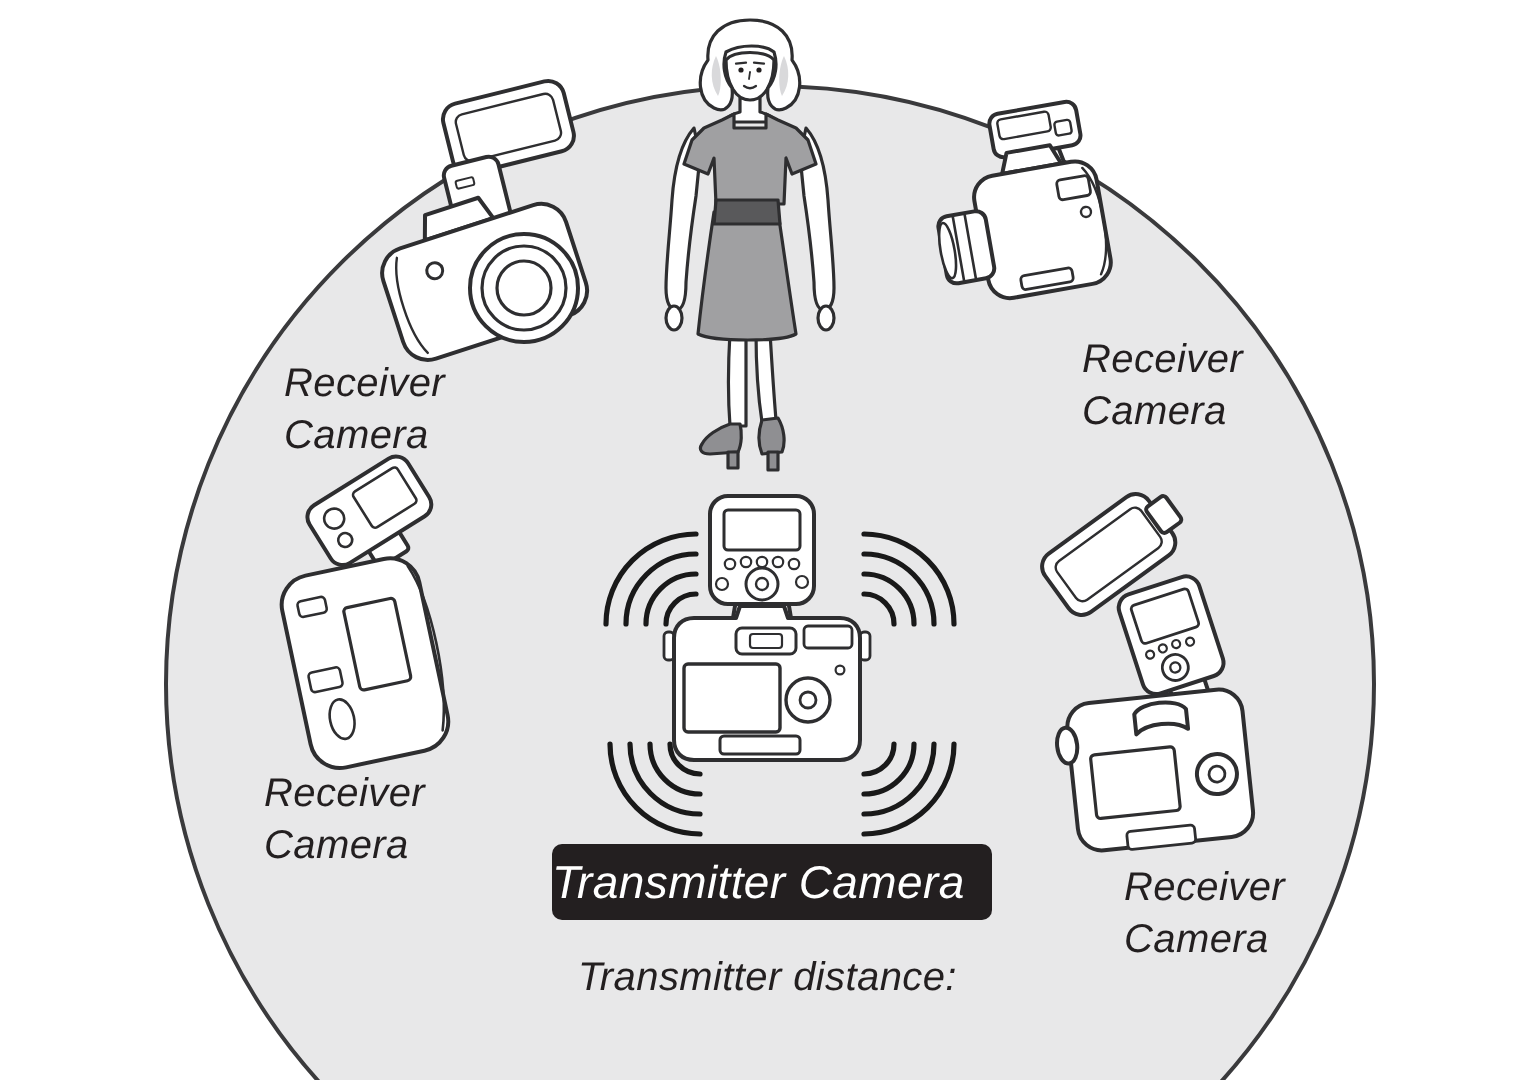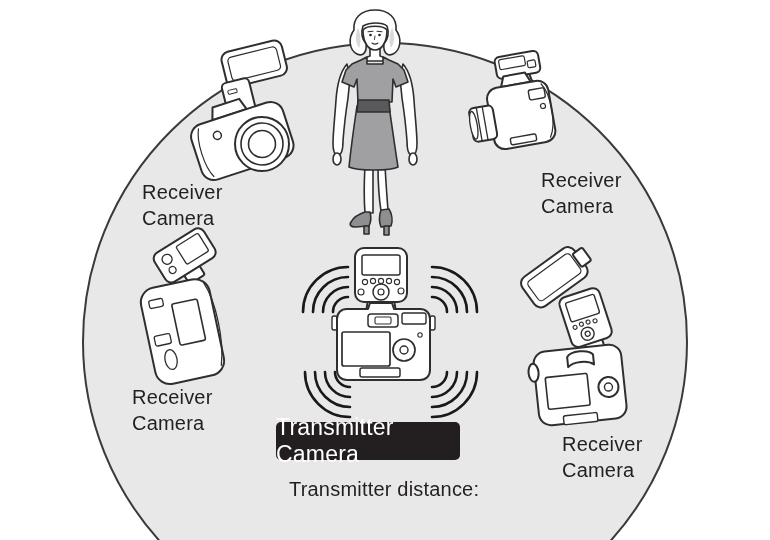--- a/index.html
+++ b/index.html
@@ -1,28 +1,28 @@
 <!DOCTYPE html>
 <html><head>
 <meta charset="utf-8">
 <style>
   html,body{margin:0;padding:0;background:#ffffff;}
   .stage{
     position:relative;width:770px;height:540px;overflow:hidden;background:#ffffff;
-    font-family:"Liberation Sans",sans-serif;color:#231f20;
+    font-family:"Liberation Sans",sans-serif;color:#231f20;font-style:italic;
   }
   .abs{position:absolute;}
   .rlabel{
     position:absolute;font-size:20px;line-height:26px;letter-spacing:0.2px;
     white-space:pre-line;color:#231f20;
   }
   .tx-box{
-    position:absolute;left:276px;top:422px;width:184px;height:38px;
+    position:absolute;left:276px;top:422px;width:220px;height:38px;
     background:#231f20;border-radius:5px;color:#ffffff;
-    display:flex;align-items:center;justify-content:center;
+    display:flex;align-items:center;
     font-size:23px;letter-spacing:0.2px;
   }
   .distance{
     position:absolute;left:289px;top:476px;font-size:20px;line-height:27px;
     letter-spacing:0.2px;color:#231f20;
   }
   svg{display:block;}
 </style>
 </head>
 <body>

